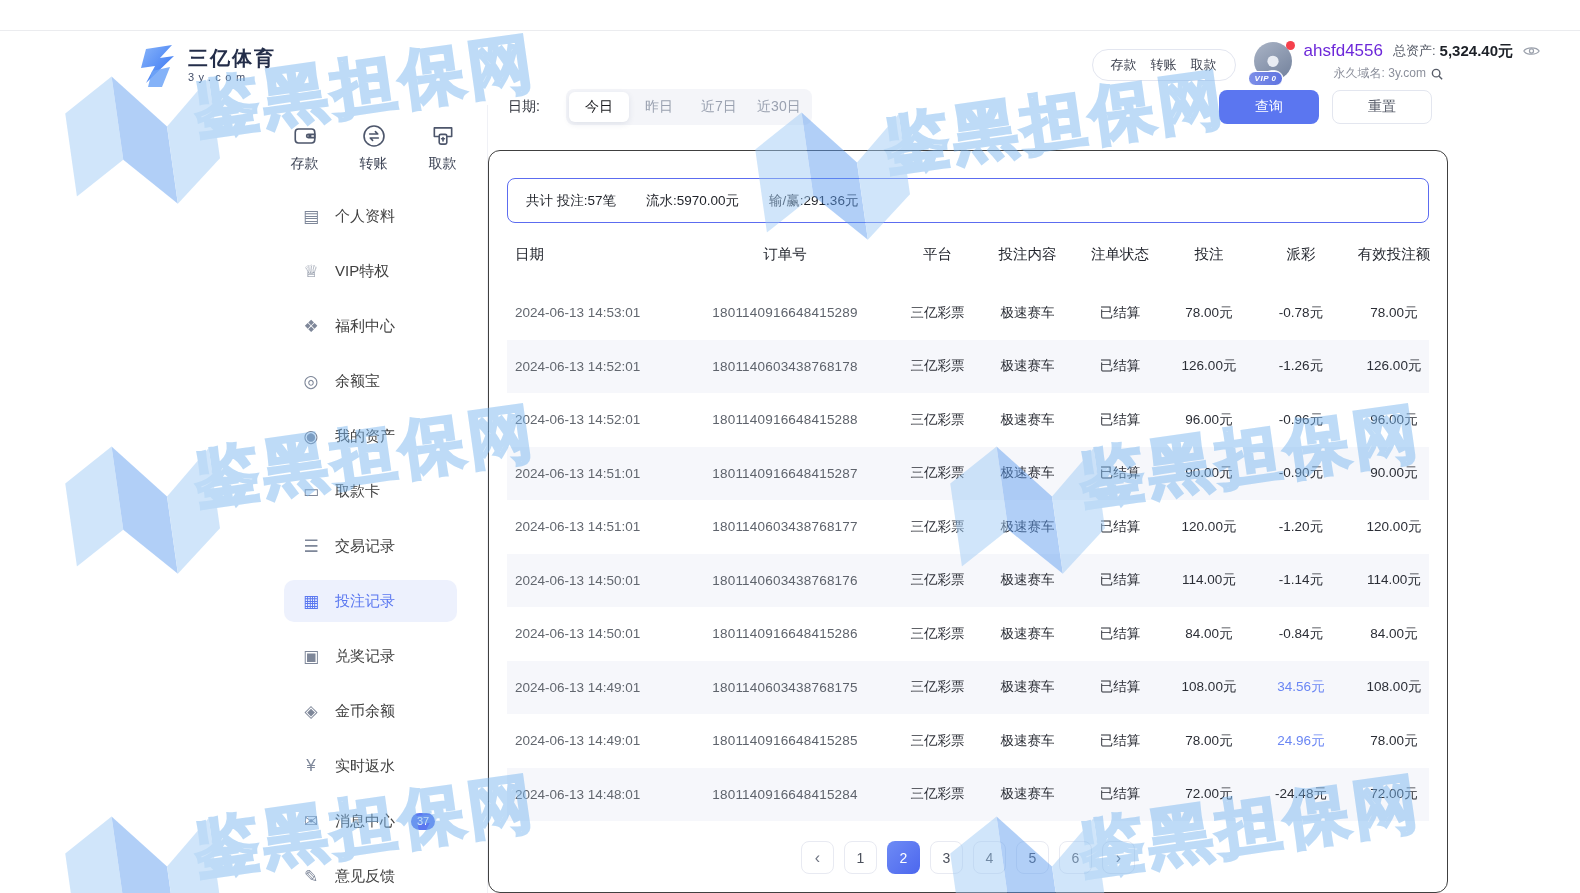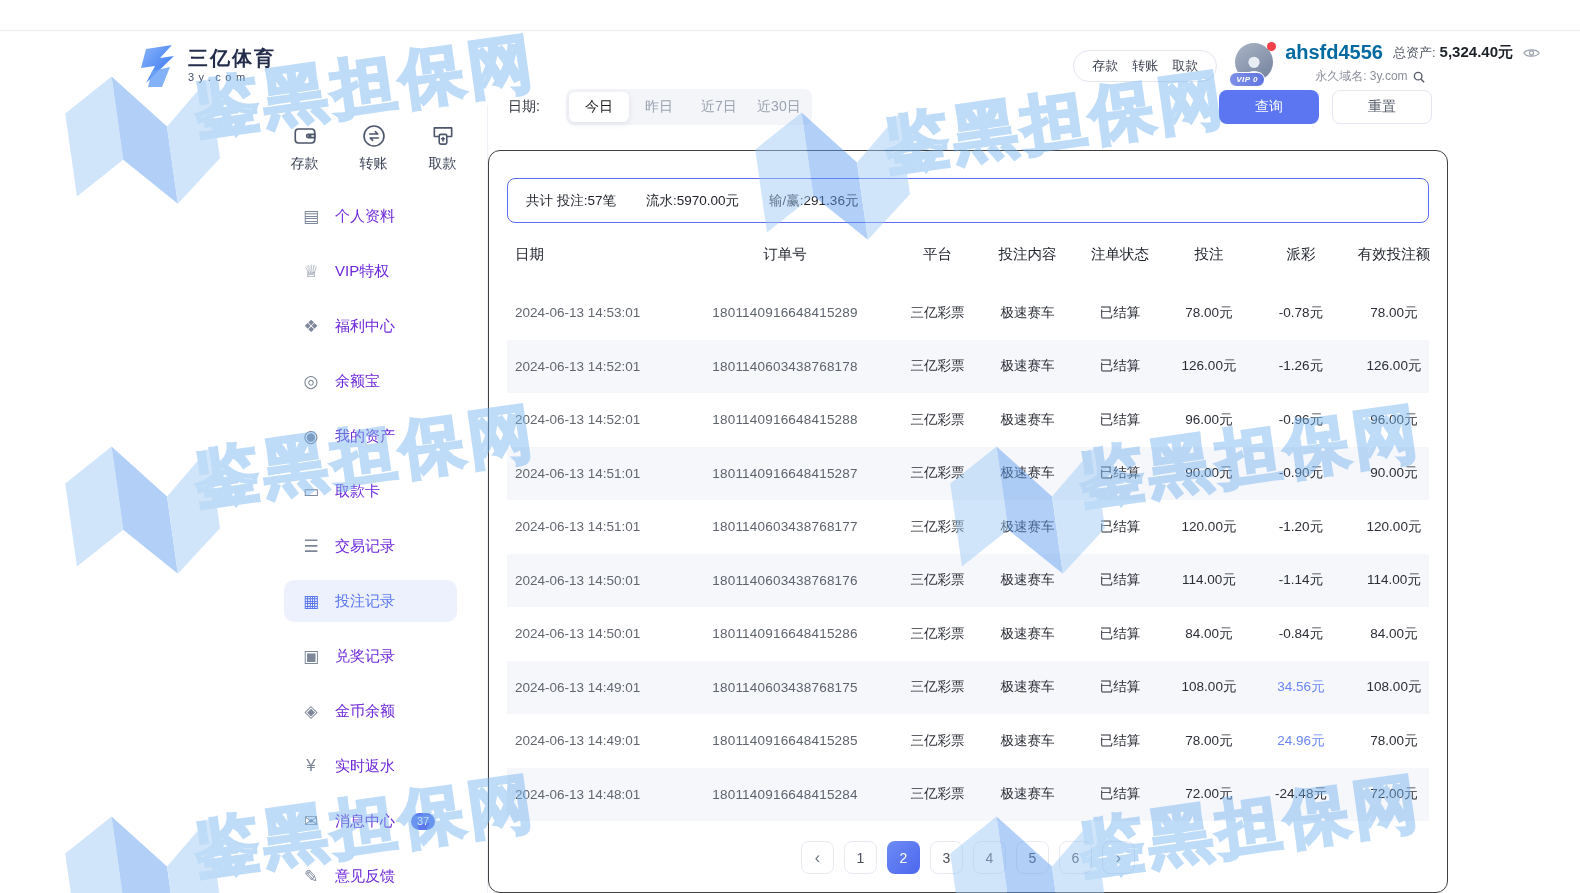--- a/index.html
+++ b/index.html
@@ -28,38 +28,38 @@
   .avatar-wrap { position:relative; width:40px; height:40px; margin-right:10px; }
   .avatar { width:38px; height:38px; border-radius:50%; background:linear-gradient(145deg,#aab4c6,#71809b);
     display:flex; align-items:flex-end; justify-content:center; overflow:hidden; }
   .avatar svg { width:30px; height:30px; }
   .reddot { position:absolute; top:-1px; right:-1px; width:9px; height:9px; border-radius:50%; background:#f5404c; }
   .vipbadge { position:absolute; left:-6px; bottom:-4px; background:linear-gradient(90deg,#7d8fe8,#5f74e0);
     color:#fff; font-size:8px; font-style:italic; font-weight:bold; padding:2px 6px; border-radius:8px;
     border:1px solid #fff; letter-spacing:.5px; }
   .userinfo { display:flex; flex-direction:column; gap:4px; }
   .u-line1 { display:flex; align-items:center; gap:10px; }
-  .u-name { font-size:20px; font-weight:bold; color:#0369a1; }
+  .u-name { font-size:17px; font-weight:normal; color:#6d28d9; }
   .u-assets-label { font-size:13px; color:#555a66; }
   .u-assets { font-size:15px; font-weight:bold; color:#1c2027; margin-left:-6px; }
   .eye { width:17px; height:12px; }
   .u-line2 { display:flex; align-items:center; gap:5px; font-size:12px; color:#8b8f9b; padding-left:30px; }
   .mag { width:12px; height:12px; }
 
   
   .sidebar { position:absolute; left:260px; top:105px; width:228px; height:788px; border-right:1px solid #f0f1f6; }
   .sb-quick { display:flex; justify-content:space-around; padding:18px 10px 6px 10px; }
   .sb-quick .qa { display:flex; flex-direction:column; align-items:center; gap:6px; cursor:pointer; }
   .sb-quick .qa svg { width:26px; height:26px; stroke:#4d566b; }
   .sb-quick .qa span { font-size:14px; color:#3a4153; }
   .menu { padding:16px 0 0 0; }
   .m-item { height:42px; margin:0 30px 13px 24px; border-radius:10px; display:flex; align-items:center;
     padding-left:16px; cursor:pointer; }
   .m-item .micon { width:22px; font-size:17px; color:#7e8799; margin-right:13px; text-align:center; }
-  .m-item .mlabel { font-size:15px; color:#6d28d9; }
+  .m-item .mlabel { font-size:15px; color:#404040; }
   .m-item.active { background:#edf1fd; }
   .m-item.active .micon, .m-item.active .mlabel { color:#5b78f0; }
   .badge { margin-left:16px; min-width:24px; height:17px; border-radius:9px; background:#5b78f0; color:#fff;
     font-size:11px; display:flex; align-items:center; justify-content:center; padding:0 5px; }
   .badge:empty { display:none; }
 
   
   .main { position:absolute; left:488px; top:85px; width:960px; height:808px; }
   .filter-row { display:flex; align-items:center; height:44px; padding:0 16px 0 20px; }
   .f-label { font-size:14px; color:#33363f; margin-right:12px; }

